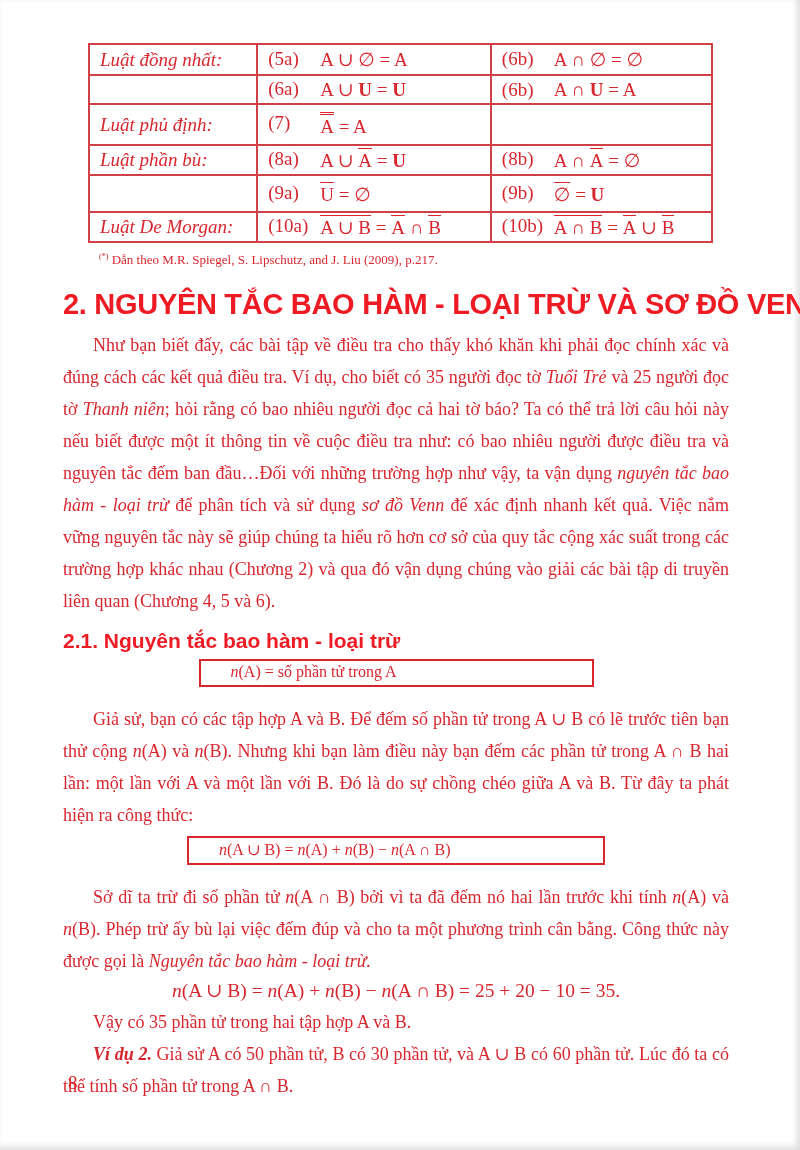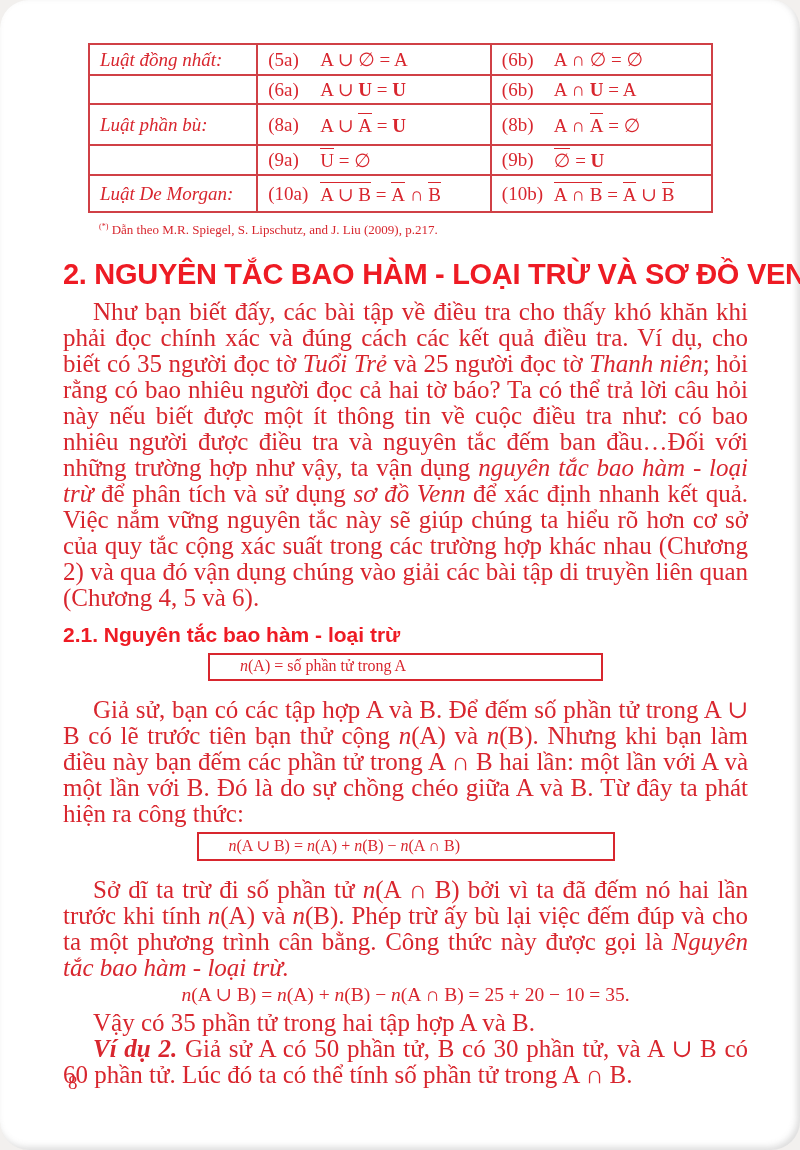--- a/index.html
+++ b/index.html
@@ -12,24 +12,23 @@
   html,body{width:800px;height:1150px;}
   body{
     background:#f2f0ee;
     font-family:"Liberation Serif","DejaVu Serif",serif;
   }
   .page{
     position:relative;
     width:800px;height:1150px;
     background:var(--paper);
     overflow:hidden;
-    padding:43px 52px 0 63px;
+    padding:43px 71px 0 63px;
     box-shadow:inset -3px -3px 6px rgba(120,120,120,.25);
     color:var(--ink);
-    border-radius:29px;
   }
   
   table.laws{
     border-collapse:collapse;
     width:625px;
     margin-left:25px;
     table-layout:fixed;
   }
   table.laws td{
     border:2px solid var(--border);
@@ -38,21 +37,21 @@
     color:var(--ink);
     padding:2px 4px 2px 10px;
   }
   table.laws tr:nth-child(1){height:31px;}
   table.laws tr:nth-child(2){height:25px;}
   table.laws tr:nth-child(3){height:41px;}
   table.laws tr:nth-child(4){height:29px;}
   table.laws tr:nth-child(5){height:37px;}
   table.laws tr:nth-child(6){height:26px;}
   td.lbl{font-style:italic;}
-  td.frm .cellflex{display:flex;align-items:center;}
+  td.frm .cellflex{display:flex;}
   td.frm .fnum{min-width:52px;flex:0 0 auto;}
   td.frm .fbody{flex:1 1 auto;}
   
   .b{font-weight:bold;}
   .i{font-style:italic;}
   .bi{font-weight:bold;font-style:italic;}
   .o{display:inline-block;border-top:1.5px solid currentColor;padding-top:2px;line-height:1.05;}
   .oo{display:inline-block;border-top:3px double currentColor;padding-top:2px;line-height:1.05;}
   .sup{vertical-align:super;font-size:0.62em;}
   
@@ -72,22 +71,22 @@
   }
   h3.sec{
     font-family:"Liberation Sans","DejaVu Sans",sans-serif;
     color:var(--heading);
     font-size:21px;
     margin:12px 0 6px 0;
     font-weight:bold;
   }
   
   p.body{
-    font-size:25px;
-    line-height:26px;
+    font-size:18px;
+    line-height:32px;
     text-indent:30px;
     margin:0;
   }
   p.just{text-align:justify;}
   
   .fbox{
     border:2px solid var(--ink);
     width:fit-content;
     min-width:395px;
     margin:5px auto 16px auto;
@@ -146,20 +145,30 @@
             </span>
           </td>
           <td class="frm">
             <span class="cellflex">
               <span class="fnum">(6b)</span>
               <span class="fbody"><span>A ∩ </span><span class="b">U</span><span> = A</span></span>
             </span>
           </td>
         </tr>
         <tr>
+          <td class="lbl">Luật phủ định:</td>
+          <td class="frm">
+            <span class="cellflex">
+              <span class="fnum">(7)</span>
+              <span class="fbody"><span class="oo">A</span><span> = A</span></span>
+            </span>
+          </td>
+          <td class="frm"></td>
+        </tr>
+        <tr>
           <td class="lbl">Luật phần bù:</td>
           <td class="frm">
             <span class="cellflex">
               <span class="fnum">(8a)</span>
               <span class="fbody"><span>A ∪ </span><span class="o">A</span><span> = </span><span class="b">U</span></span>
             </span>
           </td>
           <td class="frm">
             <span class="cellflex">
               <span class="fnum">(8b)</span>

